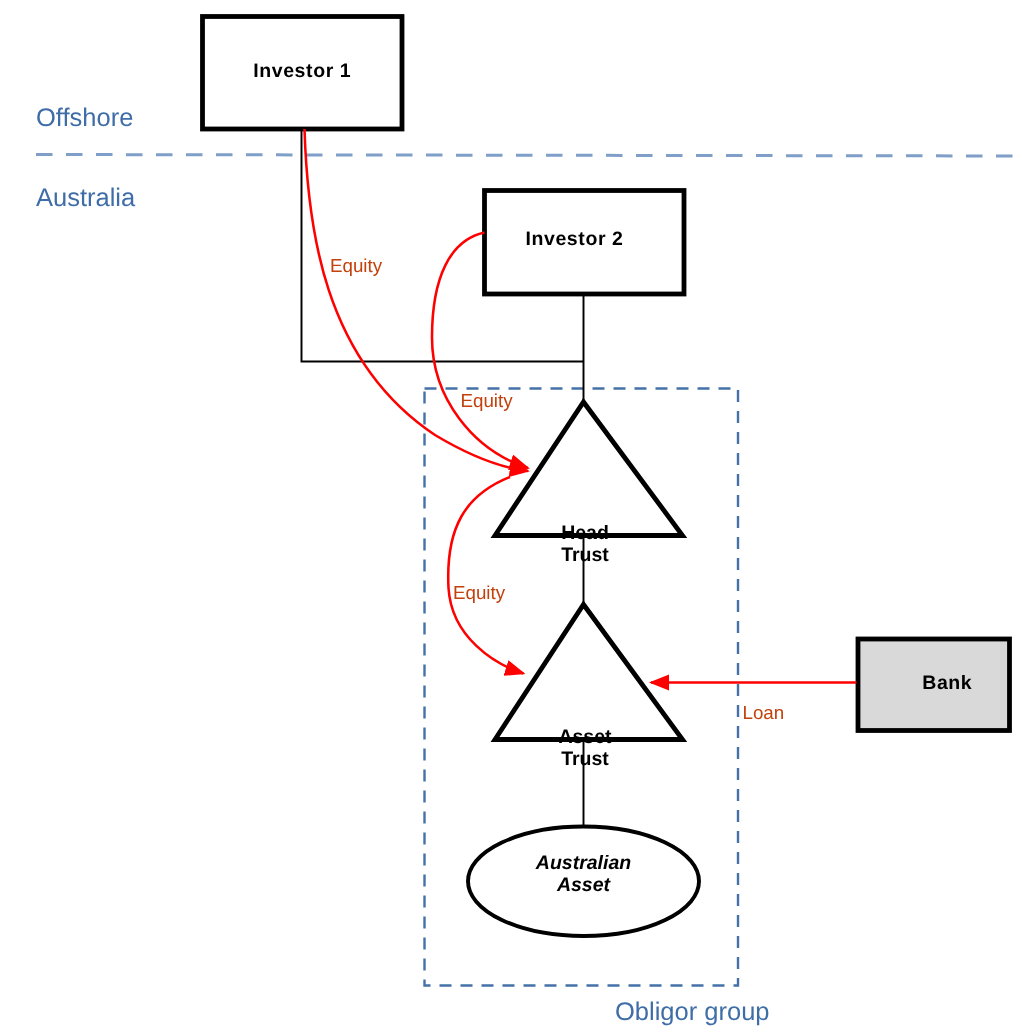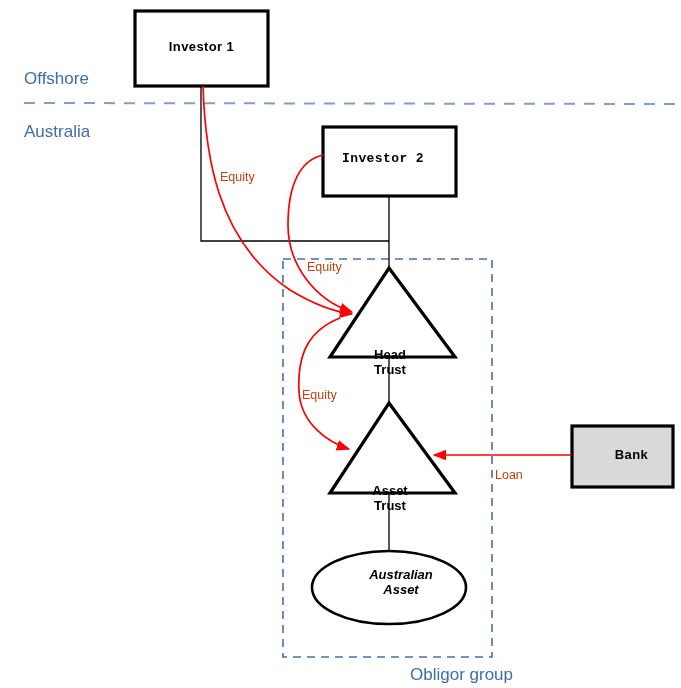--- a/index.html
+++ b/index.html
@@ -29,21 +29,21 @@
     position: absolute;
     text-align: center;
     font-weight: bold;
     color: #000000;
     line-height: 1.15;
     pointer-events: none;
     white-space: pre-line;
   }
   .box-label { font-size: 13px; letter-spacing: 0.4px; }
   .tri-label { font-size: 13px; margin-top: 40px; }
-  .ellipse-label { font-size: 13px; font-style: italic; margin-left: 12px; }
+  .ellipse-label { font-size: 13px; font-style: italic; }
   .zone-label {
     position: absolute;
     font-size: 17px;
     color: #3F6DA8;
   }
   .edge-label {
     position: absolute;
     font-size: 12.5px;
     color: #c2410c;
     font-weight: normal;
@@ -86,21 +86,21 @@
 
     <path d="M323,155 C300,160 288,185 288,225 C288,265 315,300 352,312" fill="none" stroke="#FF0000" stroke-width="1.7" marker-end="url(#redArrow)"></path>
 
     <path d="M340,318 C310,330 297,352 299,392 C301,425 330,443 349,449" fill="none" stroke="#FF0000" stroke-width="1.7" marker-end="url(#redArrow)"></path>
 
     <line x1="571" y1="455" x2="434" y2="455" stroke="#FF0000" stroke-width="1.7" marker-end="url(#redArrow)"></line>
   </svg>
 
   <div class="node-label box-label" style="left:135px; top:40px; width:133px;">Investor 1</div>
 
-  <div class="node-label box-label" style="left:323px; top:152px; width:120px;font-family:Liberation Mono, monospace;">Investor 2</div>
+  <div class="node-label box-label" style="left:323px; top:152px; width:120px;">Investor 2</div>
 
   <div class="node-label tri-label" style="left:342px; top:308px; width:96px;">Head
 Trust</div>
 
   <div class="node-label tri-label" style="left:342px; top:444px; width:96px;">Asset
 Trust</div>
 
   <div class="node-label ellipse-label" style="left:312px; top:568px; width:154px;">Australian
 Asset</div>
 

